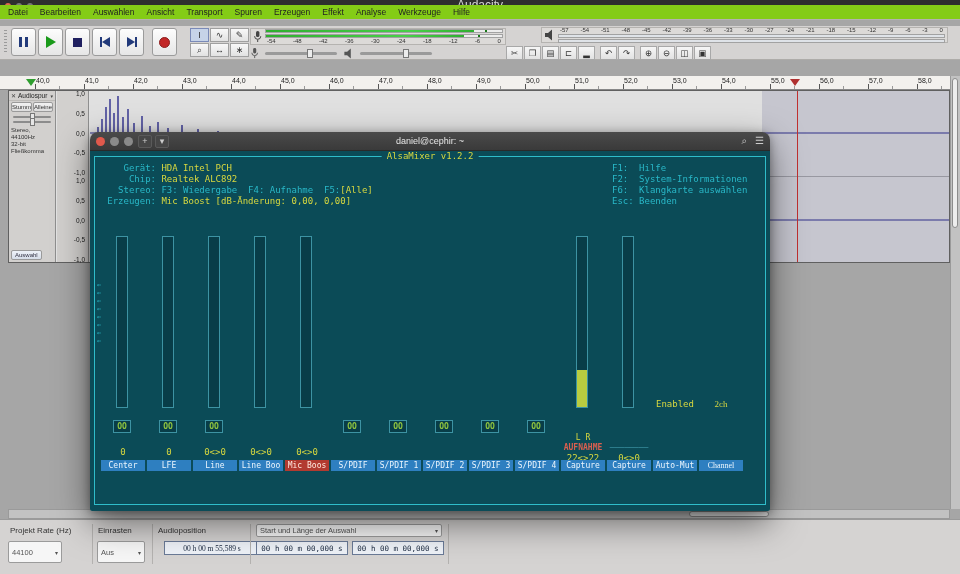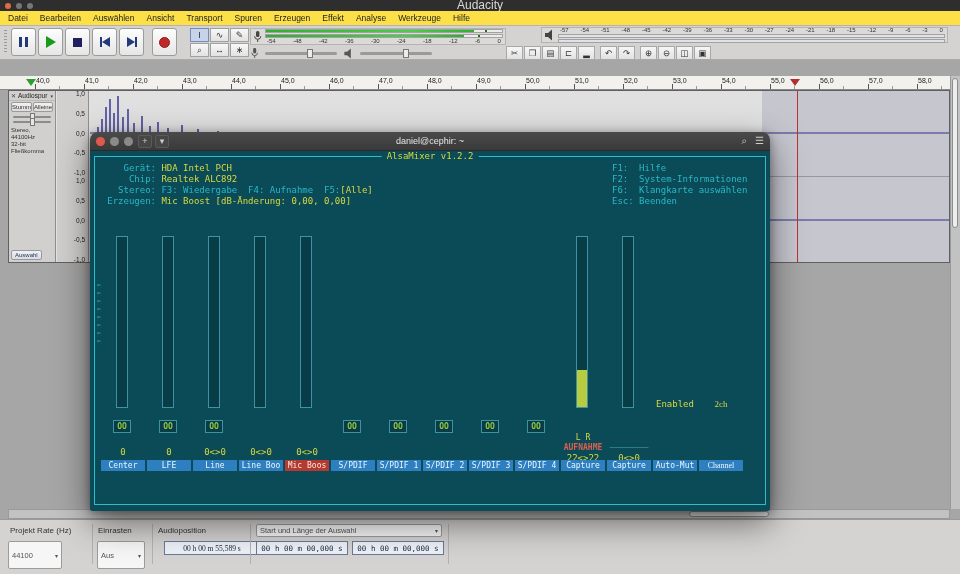--- a/index.html
+++ b/index.html
@@ -7,21 +7,21 @@
   .screen{position:relative;width:960px;height:574px;overflow:hidden;background:#a6a6a6;
           font-family:"Liberation Sans",sans-serif;-webkit-font-smoothing:antialiased;}
 
   
   .titlebar{position:absolute;left:0;top:0;width:960px;height:11px;background:#2e2e2e;display:flex;align-items:center;}
   .titlebar .dot{width:6px;height:6px;border-radius:50%;background:#777;margin-left:5px;display:inline-block;}
   .titlebar .dot.d1{background:#e06a4e;}
   .wtitle{position:absolute;left:0;right:0;text-align:center;color:#d8d8d8;font-size:12px;line-height:11px;}
 
   
-  .menubar{position:absolute;left:0;top:11px;width:960px;height:15px;background:#fde047;border-bottom:1px solid #b5b2b0;
+  .menubar{position:absolute;left:0;top:5px;width:960px;height:15px;background:#84cc16;border-bottom:1px solid #b5b2b0;
            display:flex;align-items:flex-start;padding-left:2px;}
   .menu-item{font-size:8.5px;color:#222;padding:0 6px;line-height:14px;cursor:default;}
 
   
   .toolbar-row{position:absolute;left:0;top:26px;width:960px;height:34px;background:#d5d3d2;border-bottom:1px solid #aeaca9;}
   .panel{position:absolute;display:flex;align-items:center;}
   .grip{width:3px;height:24px;background:repeating-linear-gradient(180deg,#9a9a9a 0 1px,transparent 1px 3px);margin-right:4px;}
   .tbtn{width:25px;height:28px;border:1px solid #9b9b9b;border-radius:3px;background:linear-gradient(#fdfdfd,#e6e6e6);
         display:flex;align-items:center;justify-content:center;margin-right:2px;padding:0;}
   .icon-pause{width:9px;height:10px;border-left:3px solid #223a7a;border-right:3px solid #223a7a;}
@@ -136,21 +136,21 @@
   .mx-value.cap{top:217px;}
   .mx-enum{position:absolute;top:163px;left:-5px;width:56px;text-align:center;color:#d8d83f;font-size:9px;}
   .mx-label{position:absolute;top:224px;left:1px;right:1px;height:11px;background:#2e7fc0;color:#eaf5fd;font-size:8px;
             line-height:11px;text-align:center;white-space:nowrap;overflow:hidden;}
   .mx-label.selected{background:#b23a30;color:#ffe9e0;}
 
   
   .bottombar{position:absolute;left:0;top:519px;width:960px;height:55px;background:#d5d3d2;border-top:1px solid #9a9a9a;}
   .blabel{position:absolute;top:6px;font-size:8px;color:#333;}
   .bsep{position:absolute;top:4px;width:1px;height:40px;background:#b4b2b0;}
-  .bcombo{position:absolute;top:21px;height:28px;}
+  .bcombo{position:absolute;top:21px;height:22px;}
   .timefield{position:absolute;top:21px;height:14px;background:#eef2f8;border:1px solid #6a7a96;color:#14233a;
              font-family:"DejaVu Sans Mono",monospace;font-size:7.5px;display:flex;align-items:center;justify-content:center;white-space:pre;}
   .selcombo{position:absolute;top:4px;height:13px;}
 
   svg{display:block;}
 </style>
 </head>
 <body>
 
 <div class="screen">

